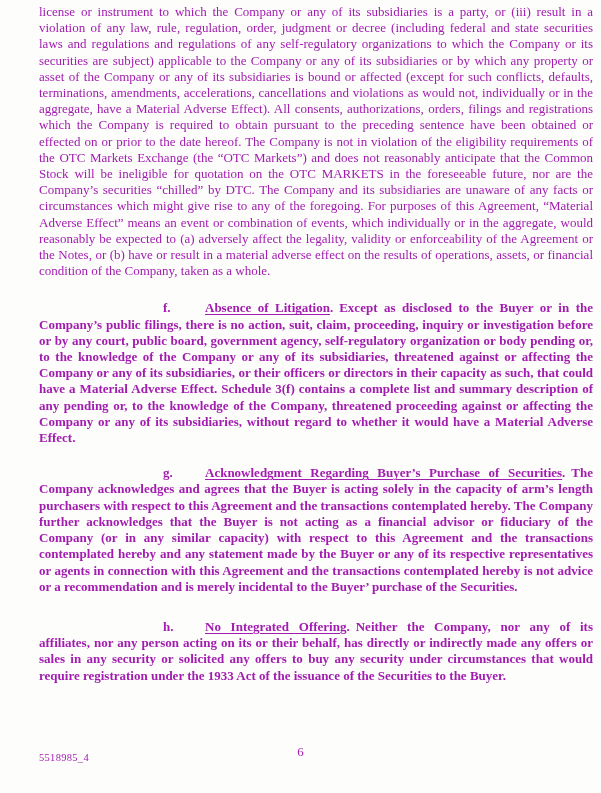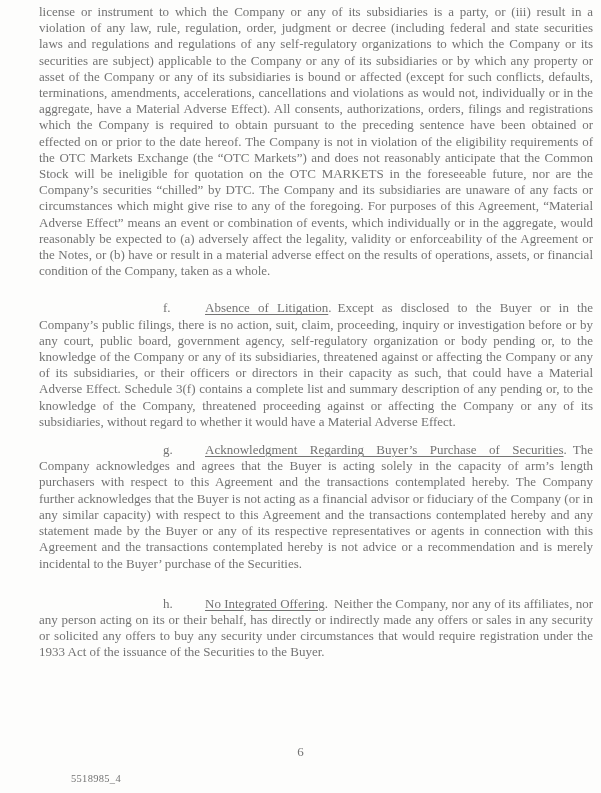--- a/index.html
+++ b/index.html
@@ -2,38 +2,38 @@
 <html><head>
 <meta charset="utf-8">
 <style>
   html, body { margin: 0; padding: 0; background: #ffffff; }
   .page {
     position: relative;
     width: 601px;
     height: 793px;
     background: #fdfdfc;
     font-family: "Liberation Serif", "DejaVu Serif", serif;
-    color: #737373;
+    color: #a21caf;
     overflow: hidden;
   }
   .content {
     position: absolute;
     left: 39px;
     top: 4px;
     width: 554px;
   }
   .para {
     margin: 0;
     font-size: 13px;
     line-height: 16.2px;
     text-align: justify;
   }
-  .para.sub { text-indent: 124px; }
+  .para.sub { text-indent: 124px; font-weight: bold; }
   .para-f { margin-top: 21px; }
-  .para-g { margin-top: 12px; }
+  .para-g { margin-top: 19px; }
   .para-h { margin-top: 24px; }
   .plabel {
     display: inline-block;
     width: 42px;
     text-indent: 0;
   }
   .pheading {
     text-decoration: underline;
     text-underline-offset: 2px;
   }
@@ -41,25 +41,24 @@
   .page-number {
     position: absolute;
     top: 744px;
     left: 0;
     width: 100%;
     text-align: center;
     font-size: 13px;
   }
   .doc-id {
     position: absolute;
-    top: 773px;
+    top: 752px;
     left: 39px;
     font-size: 10.5px;
     letter-spacing: 0.3px;
-    margin-left: 32px;
   }
 </style>
 </head>
 <body>
 
 <div class="page">
   <div class="content">
 
     <p class="para cont"><span class="pbody">license or instrument to which the Company or any of its subsidiaries is a party, or (iii) result in a violation of any law, rule, regulation, order, judgment or decree (including federal and state securities laws and regulations and regulations of any self-regulatory organizations to which the Company or its securities are subject) applicable to the Company or any of its subsidiaries or by which any property or asset of the Company or any of its subsidiaries is bound or affected (except for such conflicts, defaults, terminations, amendments, accelerations, cancellations and violations as would not, individually or in the aggregate, have a Material Adverse Effect).  All consents, authorizations, orders, filings and registrations which the Company is required to obtain pursuant to the preceding sentence have been obtained or effected on or prior to the date hereof.  The Company is not in violation of the eligibility requirements of the OTC Markets Exchange (the “OTC Markets”) and does not reasonably anticipate that the Common Stock will be ineligible for quotation on the OTC MARKETS in the foreseeable future, nor are the Company’s securities “chilled” by DTC.  The Company and its subsidiaries are unaware of any facts or circumstances which might give rise to any of the foregoing.  For purposes of this Agreement, “Material Adverse Effect” means an event or combination of events, which individually or in the aggregate, would reasonably be expected to (a) adversely affect the legality, validity or enforceability of the Agreement or the Notes, or (b) have or result in a material adverse effect on the results of operations, assets, or financial condition of the Company, taken as a whole.</span></p>
 

